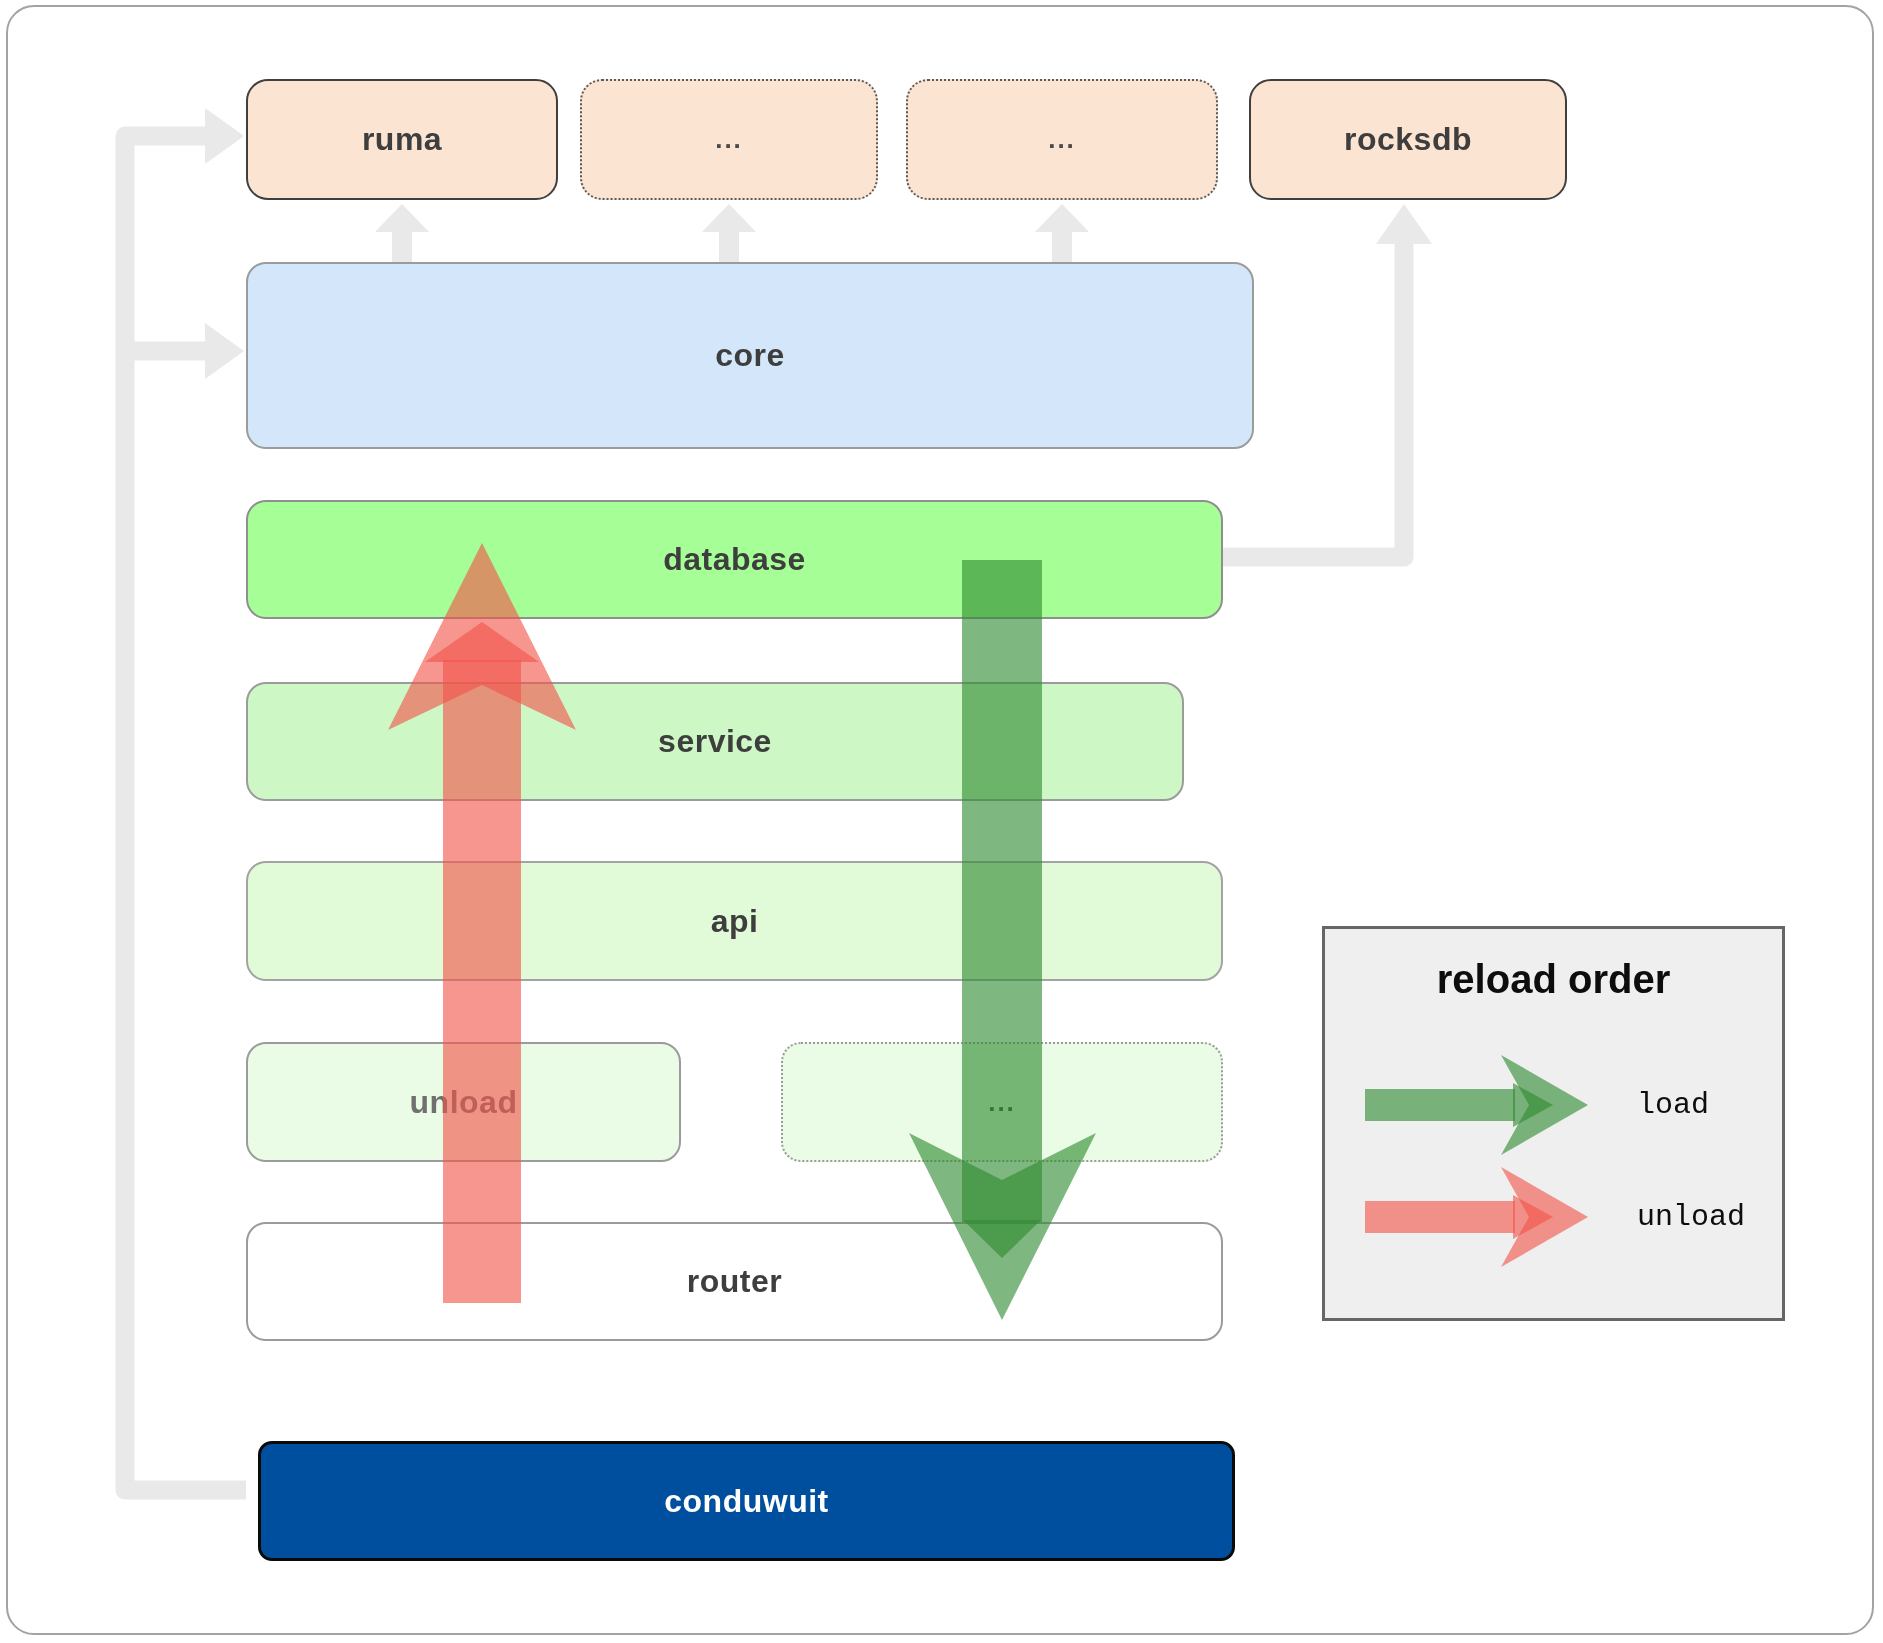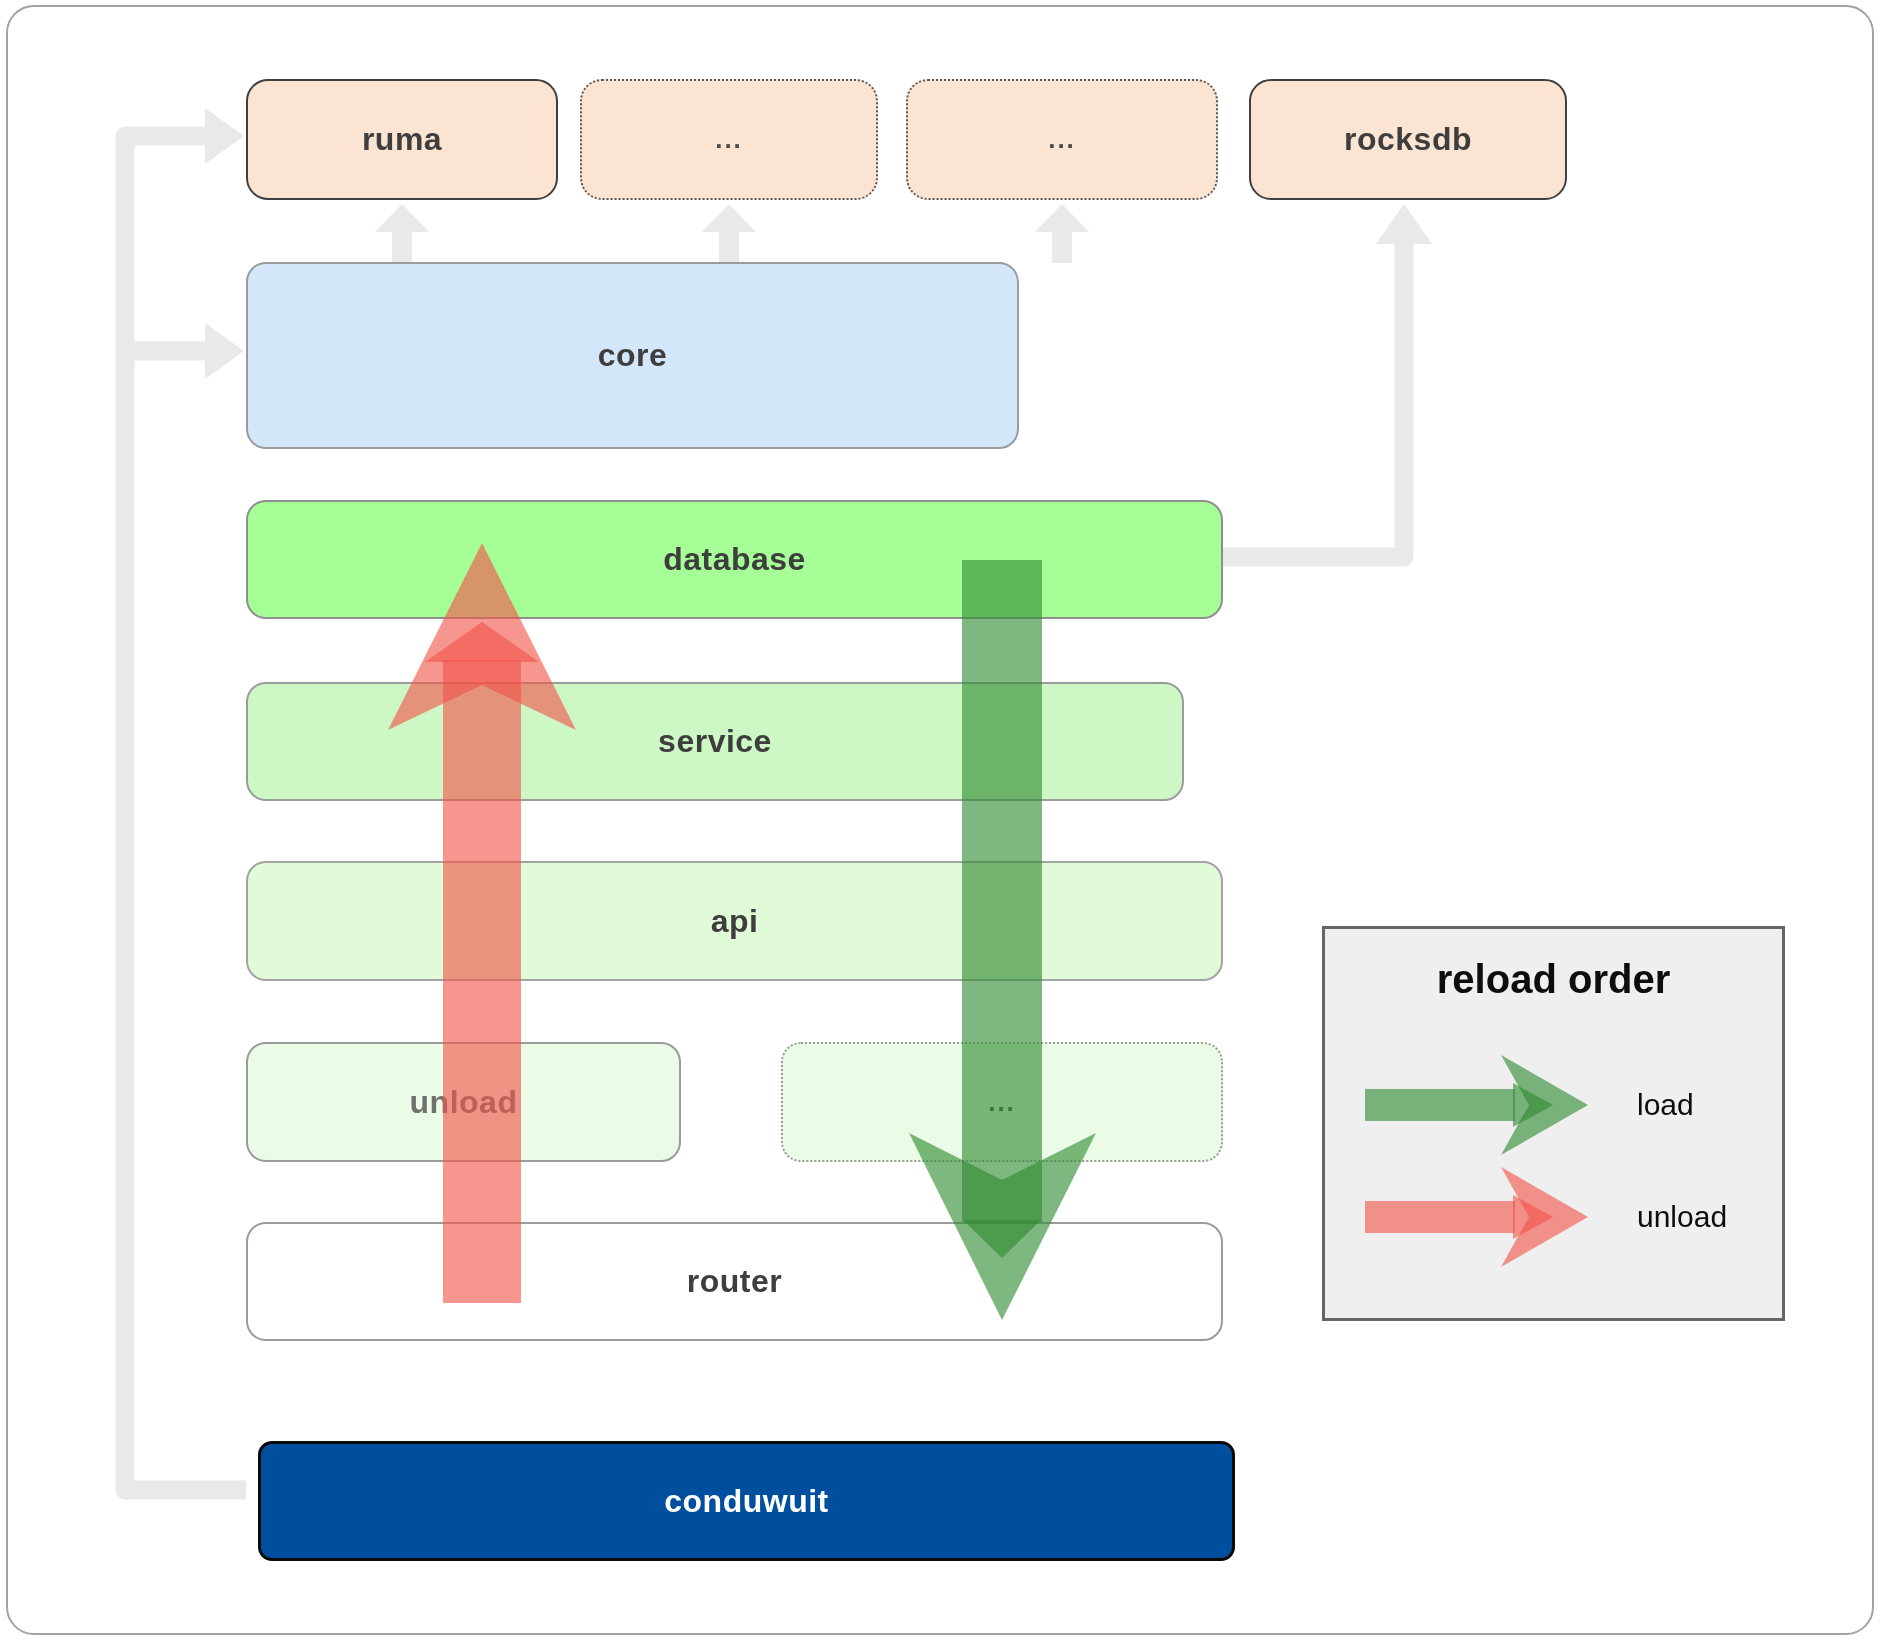--- a/index.html
+++ b/index.html
@@ -19,41 +19,41 @@
     box-sizing:border-box;border-radius:20px;
     font-weight:600;font-size:32px;color:#3e3e3e;letter-spacing:0.5px;
   }
   .dots{font-size:26px;color:#4a4a4a;letter-spacing:2px;}
   .topbox{top:79px;height:121px;background:#fce4d2;border:2px solid #3f3f3f;border-radius:22px;}
   .topbox.dotted{border:2px dotted #5a5a5a;}
   #box-ruma{left:246px;width:312px;}
   #box-top-dots1{left:580px;width:298px;}
   #box-top-dots2{left:906px;width:312px;}
   #box-rocksdb{left:1242px;width:318px;margin-left:7px;}
-  #box-core{left:246px;top:262px;width:773px;height:187px;background:#d4e7fa;border:2px solid #9b9b9b;}
+  #box-core{left:246px;top:262px;width:1008px;height:187px;background:#d4e7fa;border:2px solid #9b9b9b;}
   #box-database{left:246px;top:500px;width:977px;height:119px;background:#a6fe97;border:2px solid #8f8f8f;}
   #box-service{left:246px;top:682px;width:938px;height:119px;background:#cdf8c6;border:2px solid #9b9b9b;}
   #box-api{left:246px;top:861px;width:977px;height:120px;background:#e1fad8;border:2px solid #a3a3a3;}
   #box-admin{left:246px;top:1042px;width:435px;height:120px;background:#eafce5;border:2px solid #9b9b9b;color:#707070;}
   #box-admin-dots{left:781px;top:1042px;width:442px;height:120px;background:#eafce5;border:2px dotted #9b9b9b;}
   #box-router{left:246px;top:1222px;width:977px;height:119px;background:#ffffff;border:2px solid #9b9b9b;}
   #box-conduwuit{left:258px;top:1441px;width:977px;height:120px;background:#004f9e;border:3px solid #0a0a0a;border-radius:14px;color:#ffffff;}
   #legend{
     position:absolute;z-index:2;left:1322px;top:926px;width:463px;height:395px;
     background:#efefef;border:3px solid #666;box-sizing:border-box;
   }
   #legend-title{
     position:absolute;top:28px;left:0;width:100%;text-align:center;
     font-size:40px;font-weight:600;color:#0d0d0d;
   }
   .legend-row{position:absolute;left:38px;width:400px;height:120px;display:flex;align-items:center;}
   #legend-row-load{top:116px;}
   #legend-row-unload{top:228px;}
   .legend-arrow{width:230px;height:120px;flex:none;}
-  .legend-label{margin-left:44px;font-size:30px;color:#0d0d0d;font-weight:400;}
+  .legend-label{margin-left:44px;font-size:30px;color:#0d0d0d;font-weight:400;font-family:Liberation Mono, monospace;}
 </style>
 </head>
 <body>
 
 <div id="canvas">
 
   <div id="outer-frame"></div>
 
   <svg class="layer" id="connector-layer" viewBox="0 0 1883 1643">
     <g>

